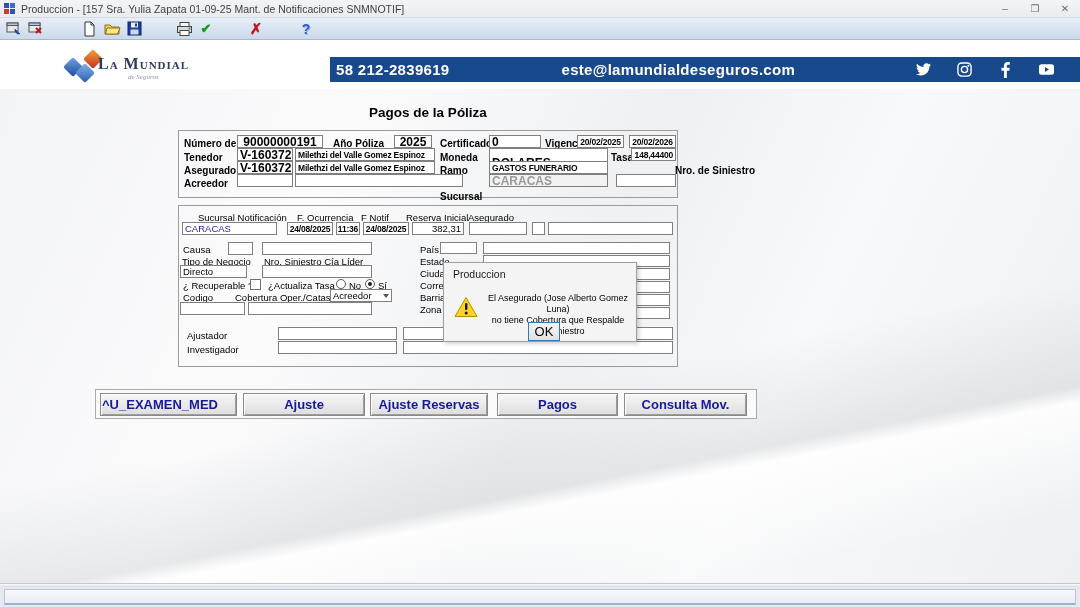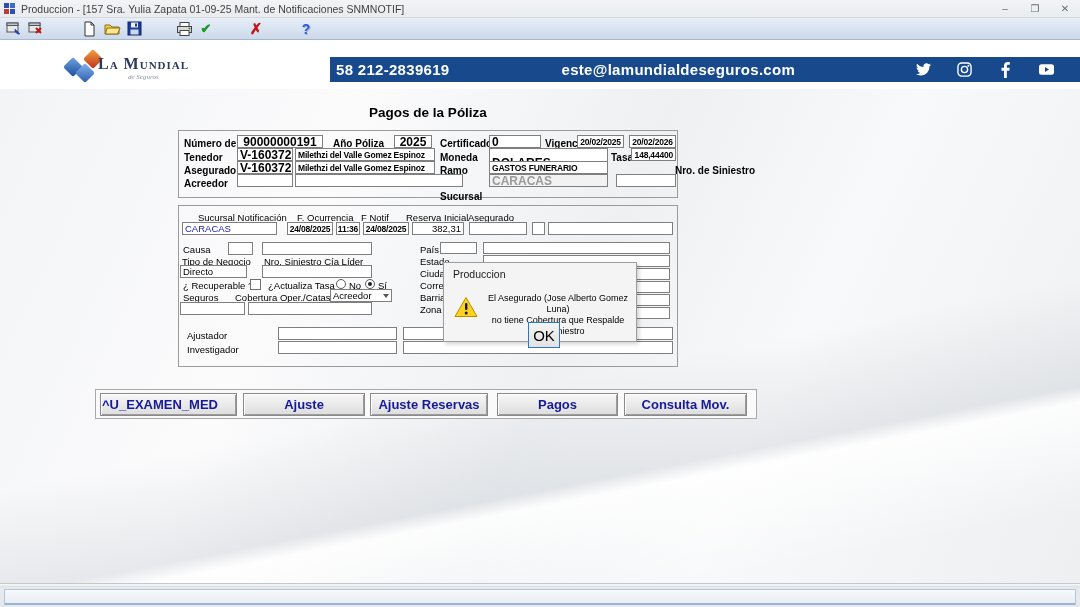--- a/index.html
+++ b/index.html
@@ -75,22 +75,22 @@
   .dd .chev { margin-left:auto; width:0; height:0; border-left:3.5px solid transparent;
     border-right:3.5px solid transparent; border-top:4px solid #555; }
 
   
   .dialog { position:absolute; left:443px; top:173px; width:194px; height:80px; background:#f4f4f4;
     border:1px solid #9e9e9e; box-shadow:2px 2px 4px rgba(0,0,0,.18); z-index:20; }
   .dlg-title { position:absolute; left:9px; top:5px; font-size:10.5px; color:#1a1a1a; }
   .warn-icon { position:absolute; left:10px; top:33px; width:24px; height:22px; }
   .dlg-msg { position:absolute; left:38px; top:30px; width:152px; text-align:center; font-size:9px;
     color:#000; line-height:11px; }
-  .ok-btn { position:absolute; left:84px; top:59px; width:32px; height:26px;
-    background:linear-gradient(#f4f4f4,#e2e2e2); border:1px solid #2f76c4; font-size:15px;
+  .ok-btn { position:absolute; left:84px; top:59px; width:32px; height:19px;
+    background:linear-gradient(#f4f4f4,#e2e2e2); border:1px solid #2f76c4; font-size:13px;
     display:flex; align-items:center; justify-content:center; color:#000; }
 
   
   .actions-box { position:absolute; left:95px; top:300px; width:662px; height:30px;
     background:#fafafa; border:1px solid #a9a9a9; }
   .act-btn { position:absolute; top:304px; height:23px; background:linear-gradient(#f7f7f7,#dddddd);
     border:1px solid #8a8a8a; box-shadow:inset 1px 1px 0 #ffffff, inset -1px -1px 0 #9c9c9c;
     display:flex; align-items:center; justify-content:center; font-size:13px; font-weight:bold;
     color:#16199a; white-space:nowrap; overflow:hidden; }
 
@@ -286,21 +286,21 @@
     <div class="fld" style="left:262px; top:176px; width:110px; height:13px;"></div>
 
     <span class="lbl-n" style="left:183px; top:191px;">¿ Recuperable ?</span>
     <span class="chk" style="left:250px; top:190px;"></span>
     <span class="lbl-n" style="left:268px; top:191px;">¿Actualiza Tasa</span>
     <span class="radio" style="left:336px; top:190px;"></span>
     <span class="lbl-n" style="left:349px; top:191px;">No</span>
     <span class="radio sel" style="left:365px; top:190px;"></span>
     <span class="lbl-n" style="left:378px; top:191px;">Sí</span>
 
-    <span class="lbl-n" style="left:183px; top:203px;">Seguros</span>
+    <span class="lbl-n" style="left:183px; top:203px;">Codigo</span>
     <span class="lbl-n" style="left:235px; top:203px;">Cobertura Oper./Catast.</span>
     <div class="dd" style="left:330px; top:200px; width:62px; height:13px;">
       <span>Acreedor</span>
       <span class="chev"></span>
     </div>
     <div class="fld" style="left:180px; top:213px; width:65px; height:13px;"></div>
     <div class="fld" style="left:248px; top:213px; width:124px; height:13px;"></div>
 
     <span class="lbl-n" style="left:420px; top:155px;">País</span>
     <span class="lbl-n" style="left:420px; top:167px;">Estado</span>

